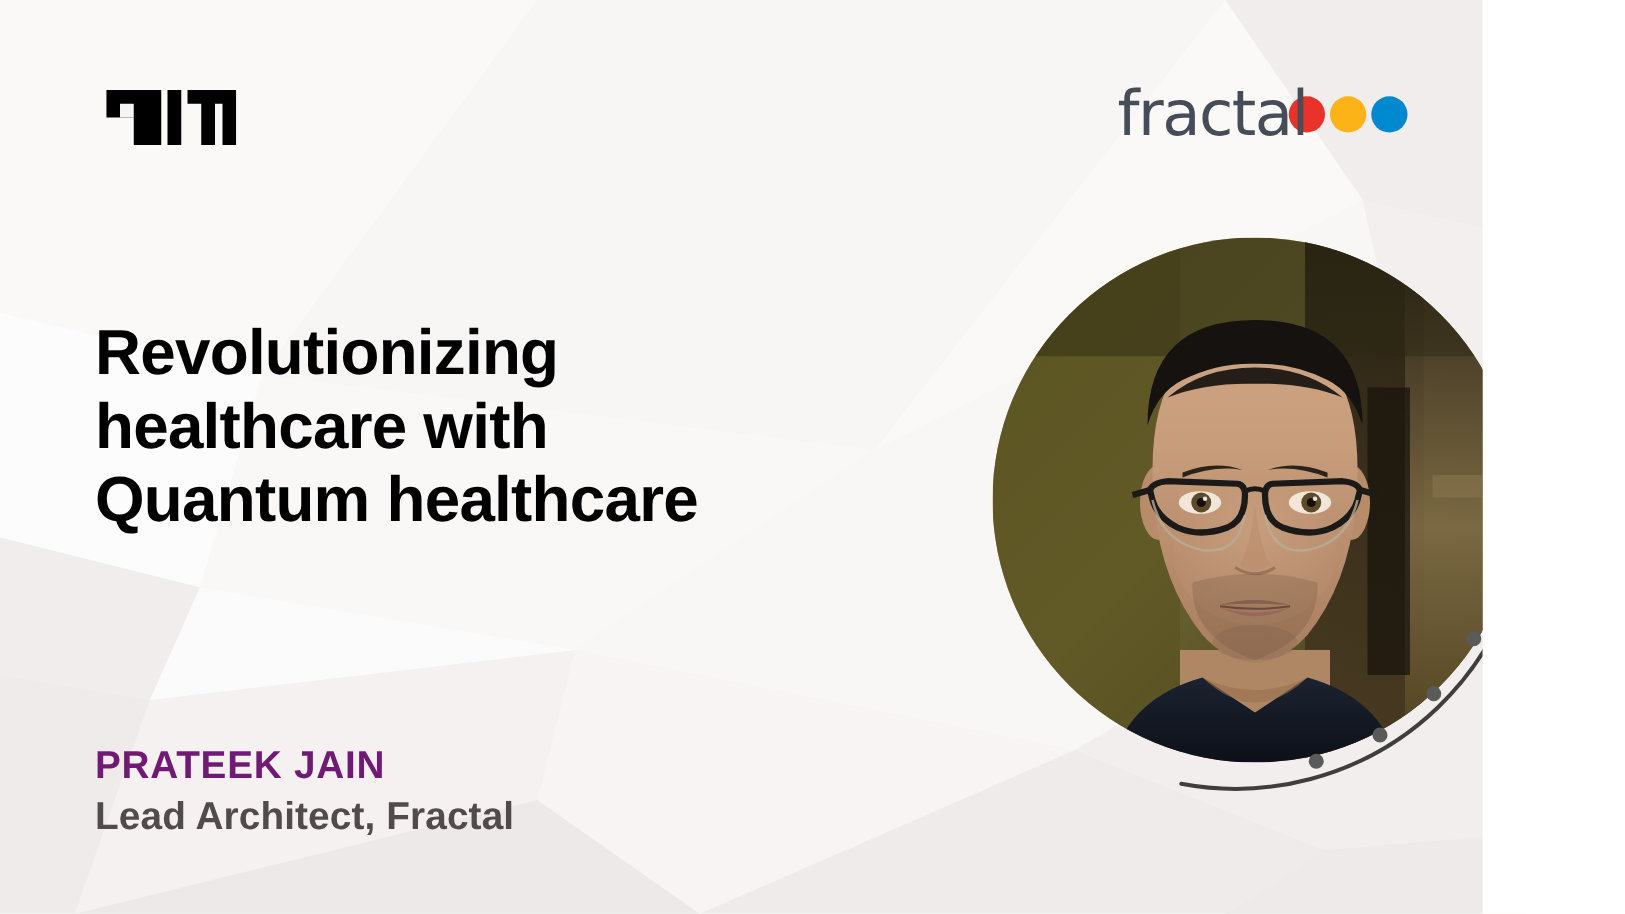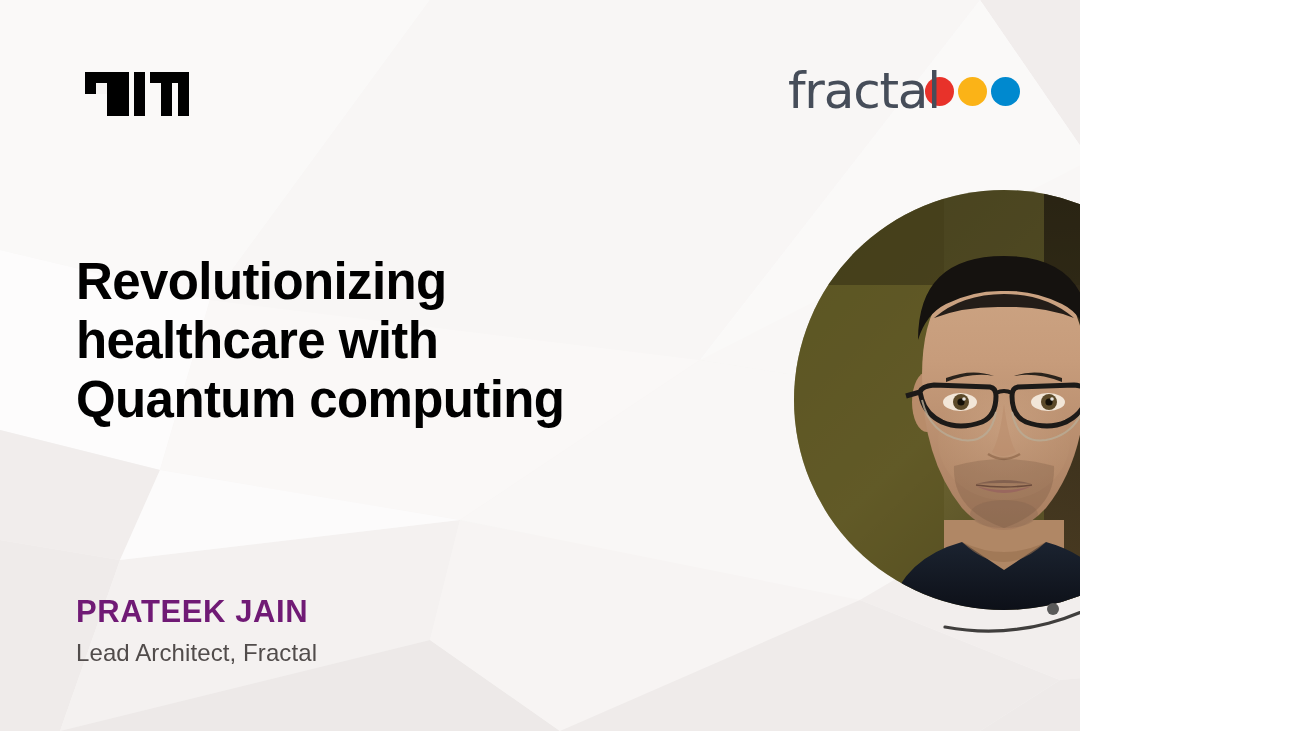--- a/index.html
+++ b/index.html
@@ -3,21 +3,21 @@
 <meta charset="utf-8">
 <style>
   * { margin:0; padding:0; box-sizing:border-box; }
   html, body {
     width:1300px; height:731px;
     overflow:hidden;
     font-family:"Liberation Sans", sans-serif;
   }
   #slide {
     position:relative;
-    width:1080px; height:731px;
+    width:1186px; height:731px;
     background:#F6F4F3;
     overflow:hidden;
   }
   
   #bg-facets {
     position:absolute; inset:0;
     width:1300px; height:731px;
   }
   
   #aim-logo {
@@ -69,22 +69,22 @@
     left:76px; top:592px;
   }
   #speaker-name {
     font-size:31px;
     font-weight:bold;
     color:#701a75;
     letter-spacing:0.6px;
     line-height:40px;
   }
   #speaker-role {
-    font-size:24px;
-    font-weight:400;
+    font-size:31px;
+    font-weight:700;
     color:#514C4B;
     letter-spacing:0.1px;
     line-height:34px;
     margin-top:4px;
   }
   
   #portrait-wrap {
     position:absolute;
     left:794px; top:190px;
     width:420px; height:420px;
@@ -143,21 +143,21 @@
   <div id="fractal-logo">
     <span id="fractal-wordmark" style="color: rgb(70, 77, 89);">fractal</span>
     <span class="fr-dot" id="fr-dot-red" style="background:#E8322A"></span>
     <span class="fr-dot" id="fr-dot-yellow" style="background:#FBB317"></span>
     <span class="fr-dot" id="fr-dot-blue" style="background:#0089CF"></span>
   </div>
 
   <div id="headline">
     <div class="hl-line">Revolutionizing</div>
     <div class="hl-line">healthcare with</div>
-    <div class="hl-line">Quantum computing</div>
+    <div class="hl-line">Quantum healthcare</div>
   </div>
 
   <div id="speaker">
     <div id="speaker-name">PRATEEK JAIN</div>
     <div id="speaker-role">Lead Architect, Fractal</div>
   </div>
 
   <div id="portrait-wrap">
     <div id="portrait-clip">
       <svg id="portrait-photo" viewBox="0 0 420 420" preserveAspectRatio="none">

